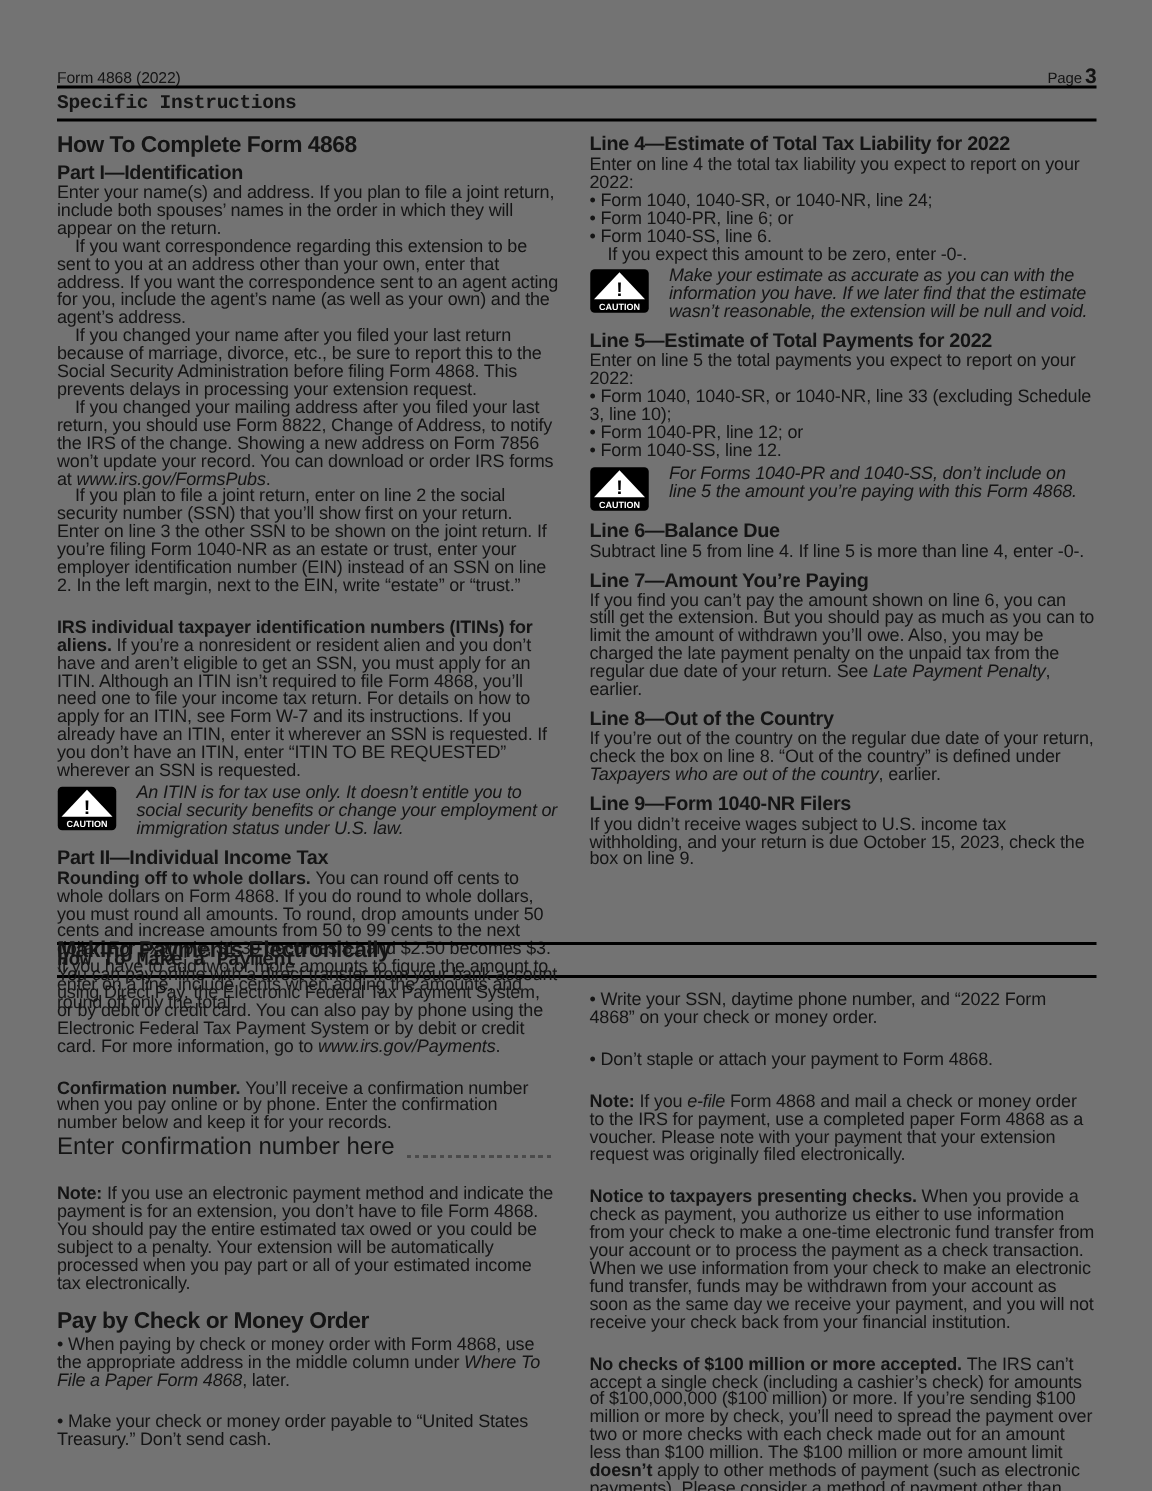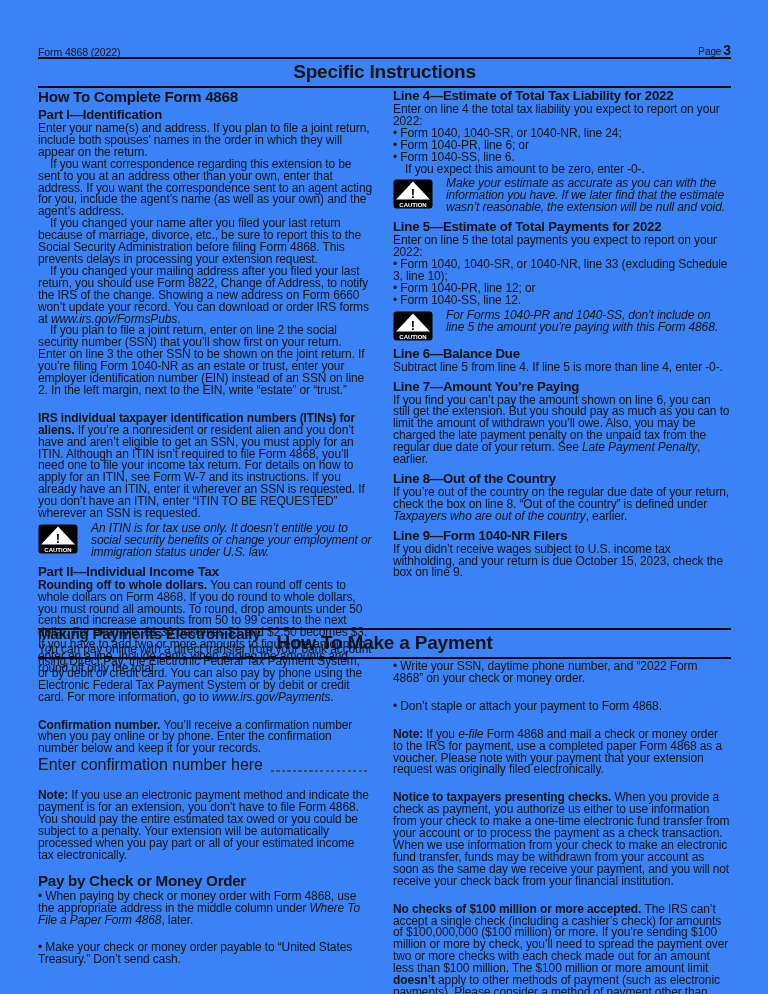--- a/index.html
+++ b/index.html
@@ -1,23 +1,23 @@
 <!DOCTYPE html>
 <html><head>
 <meta charset="utf-8">
 <style>
   html,body{margin:0;padding:0;background:#ffffff;}
-  .page{position:relative;width:768px;height:994px;background:#3b82f6;overflow:hidden;
+  .page{position:relative;width:768px;height:994px;background:#737373;overflow:hidden;
         font-family:"Liberation Sans","DejaVu Sans",sans-serif;color:#141414;}
   .hdr{position:absolute;left:38px;right:37px;top:42px;display:flex;
        justify-content:space-between;align-items:flex-end;font-size:10.5px;letter-spacing:-0.1px;}
   .pageno{font-size:10px;}
   .pageno b{font-size:14px;margin-left:2px;}
   .band{position:absolute;left:38px;right:37px;border-top:2px solid #000;border-bottom:2px solid #000;
-        text-align:center;font-weight:bold;font-size:19px;letter-spacing:-0.2px;padding:2px 0 3px;}
+        text-align:left;font-weight:bold;font-size:13px;letter-spacing:-0.2px;padding:2px 0 3px;font-family:Liberation Mono, monospace;}
   .band1{top:57px;}
   .band2{top:628px;}
   .colLT{position:absolute;left:38px;top:88px;width:334px;}
   .colRT{position:absolute;left:393px;top:88px;width:337px;}
   .colLB{position:absolute;left:38px;top:625px;width:334px;}
   .colRB{position:absolute;left:393px;top:661px;width:337px;}
   p{margin:0;font-size:12px;line-height:11.9px;letter-spacing:-0.12px;}
   .ind{text-indent:12px;}
   .sp{margin-top:16px;}
   .h-lg{font-size:15.2px;font-weight:bold;letter-spacing:-0.3px;margin:0 0 2px;}
@@ -45,21 +45,21 @@
   </div>
 
   <div class="band band1">Specific Instructions</div>
 
   <div class="colLT">
     <div class="h-lg">How To Complete Form 4868</div>
     <div class="h-md first">Part I—Identification</div>
     <p><span>Enter your name(s) and address. If you plan to file a joint return, include both spouses’ names in the order in which they will appear on the return.</span></p>
     <p class="ind"><span>If you want correspondence regarding this extension to be sent to you at an address other than your own, enter that address. If you want the correspondence sent to an agent acting for you, include the agent’s name (as well as your own) and the agent’s address.</span></p>
     <p class="ind"><span>If you changed your name after you filed your last return because of marriage, divorce, etc., be sure to report this to the Social Security Administration before filing Form 4868. This prevents delays in processing your extension request.</span></p>
-    <p class="ind"><span>If you changed your mailing address after you filed your last return, you should use Form 8822, Change of Address, to notify the IRS of the change. Showing a new address on Form 6660 won’t update your record. You can download or order IRS forms at </span><span class="r-i">www.irs.gov/FormsPubs</span><span>.</span></p>
+    <p class="ind"><span>If you changed your mailing address after you filed your last return, you should use Form 8822, Change of Address, to notify the IRS of the change. Showing a new address on Form 7856 won’t update your record. You can download or order IRS forms at </span><span class="r-i">www.irs.gov/FormsPubs</span><span>.</span></p>
     <p class="ind"><span>If you plan to file a joint return, enter on line 2 the social security number (SSN) that you’ll show first on your return. Enter on line 3 the other SSN to be shown on the joint return. If you’re filing Form 1040-NR as an estate or trust, enter your employer identification number (EIN) instead of an SSN on line 2. In the left margin, next to the EIN, write “estate” or “trust.”</span></p>
     <p class="sp"><span class="r-b">IRS individual taxpayer identification numbers (ITINs) for aliens. </span><span>If you’re a nonresident or resident alien and you don’t have and aren’t eligible to get an SSN, you must apply for an ITIN. Although an ITIN isn’t required to file Form 4868, you’ll need one to file your income tax return. For details on how to apply for an ITIN, see Form W-7 and its instructions. If you already have an ITIN, enter it wherever an SSN is requested. If you don’t have an ITIN, enter “ITIN TO BE REQUESTED” wherever an SSN is requested.</span></p>
     <div class="caution">
       <svg width="40" height="30" viewBox="0 0 40 30">
         <rect x="0.5" y="0.5" width="39" height="29" rx="3" fill="#000"></rect>
         <path d="M20 2.5 L37 20.5 L3 20.5 Z" fill="#fff"></path>
         <text x="20" y="18.5" text-anchor="middle" font-size="13" font-weight="bold" fill="#000">!</text>
         <text x="20" y="27.5" text-anchor="middle" font-size="6" font-weight="bold" fill="#fff">CAUTION</text>
       </svg>
       <p class="ct"><span class="r-i">An ITIN is for tax use only. It doesn’t entitle you to social security benefits or change your employment or immigration status under U.S. law.</span></p>

